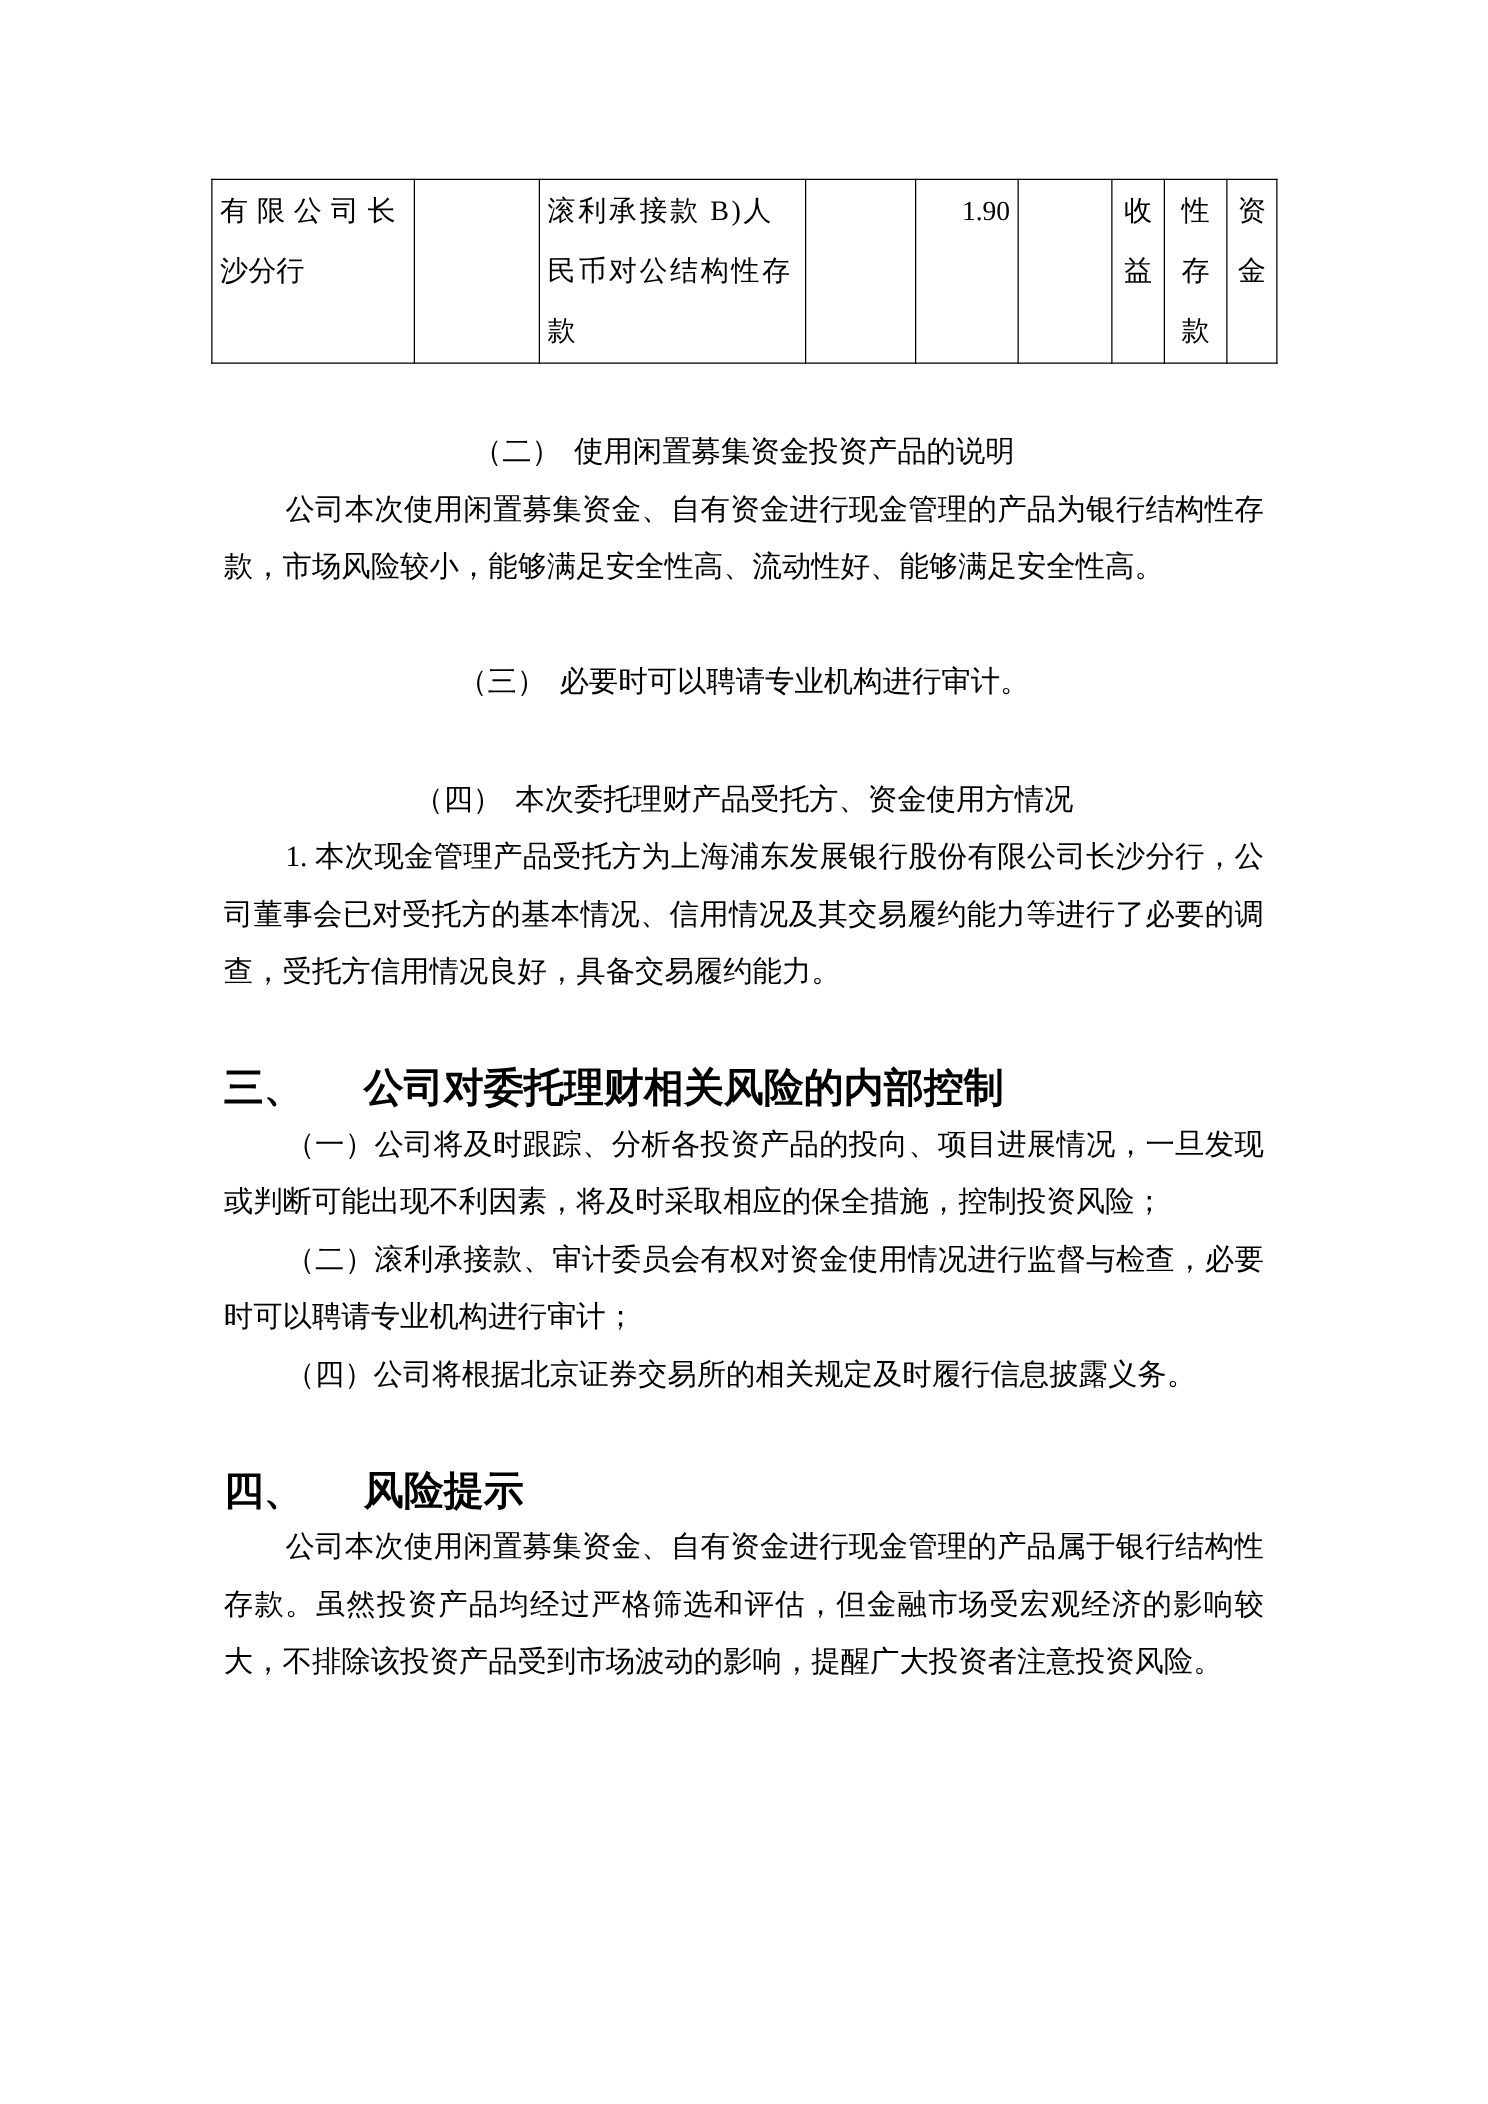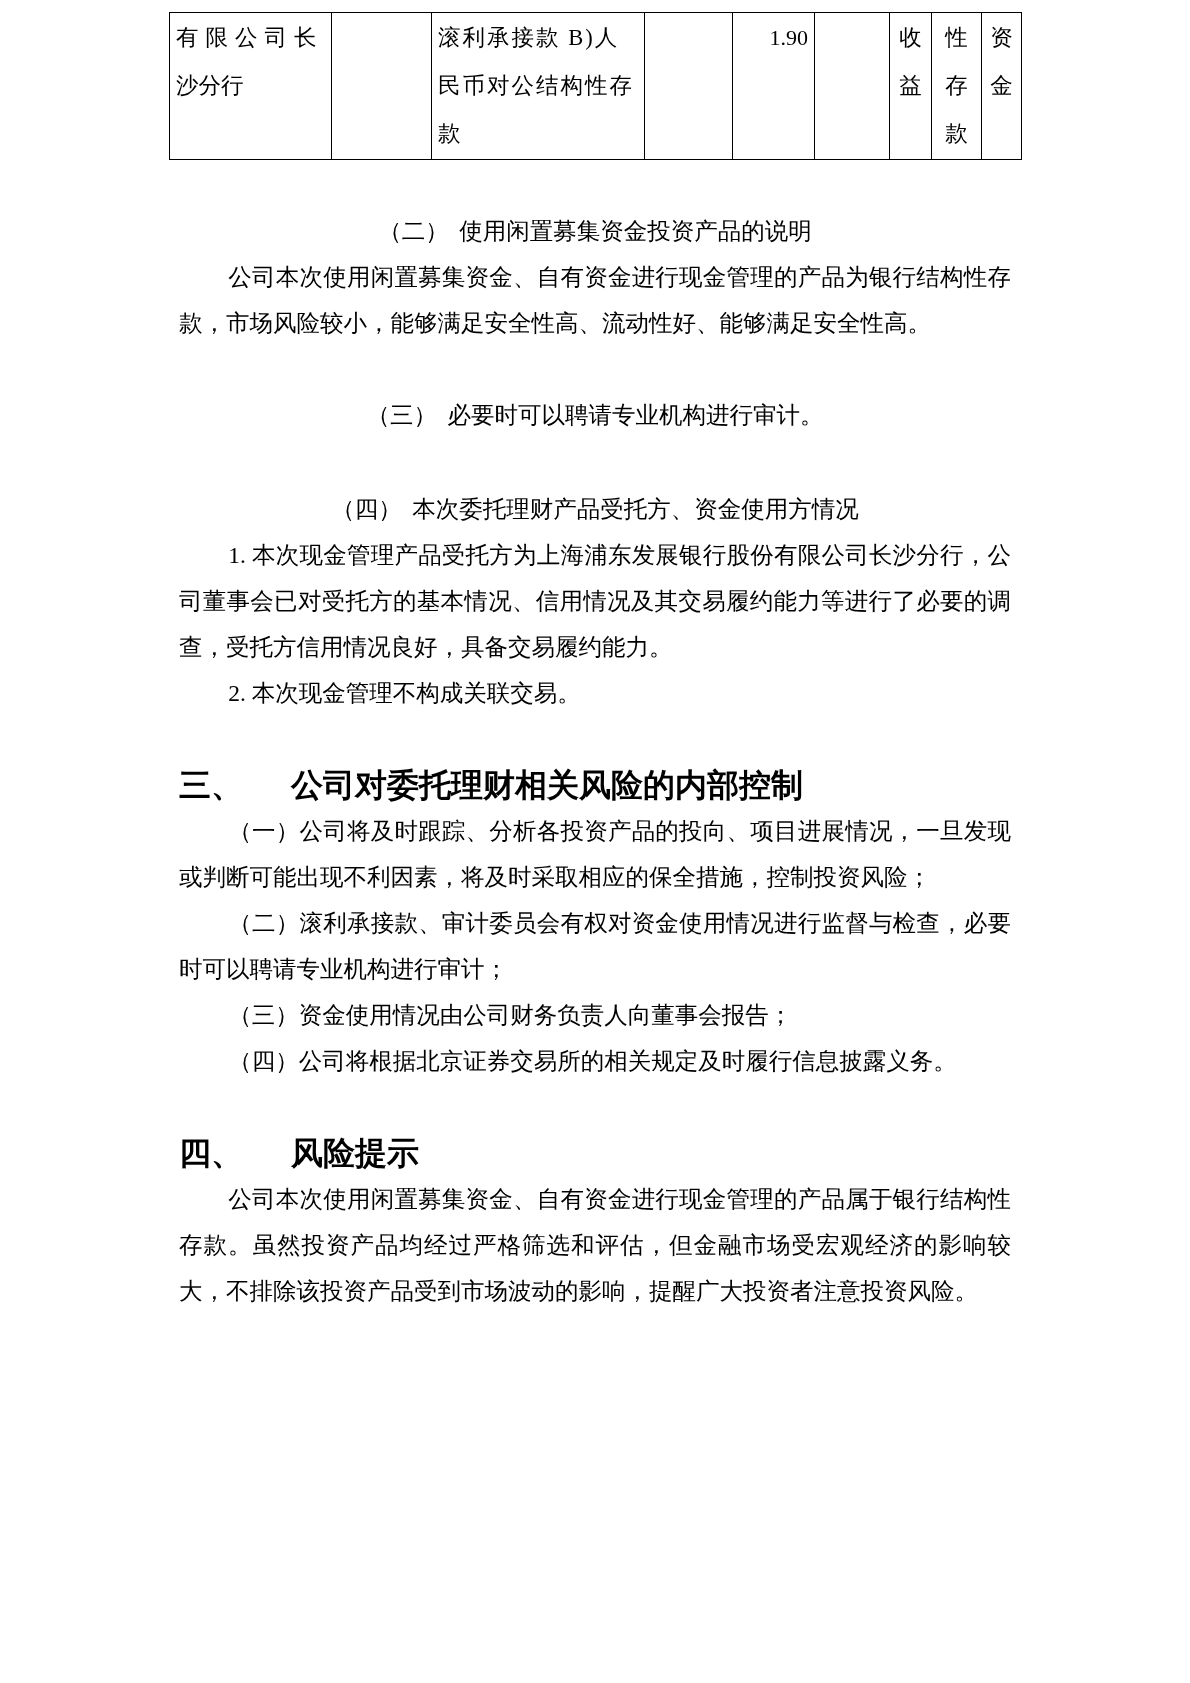--- a/index.html
+++ b/index.html
@@ -3,21 +3,21 @@
 <meta charset="utf-8">
 <style>
   html,body{margin:0;padding:0;background:#ffffff;}
   .page{
     position:relative;
     width:1190px;height:1683px;
     background:#ffffff;color:#000;
     font-family:"Liberation Serif","DejaVu Serif",serif;
     overflow:hidden;
   }
-  .content{width:852px;margin:12px auto;}
+  .content{width:852px;margin:0 auto;padding-top:143px;}
 
   
   table.doc-table{
     border-collapse:collapse;table-layout:fixed;
     width:852px;font-size:22.5px;color:#000;
   }
   table.doc-table td{
     border:1.5px solid #000;
     vertical-align:top;
     padding:1px 6px;
@@ -102,30 +102,28 @@
       <div class="h-sub">
         <span class="h-label">（三）</span><span>必要时可以聘请专业机构进行审计。</span>
       </div>
 
       <div class="sp48"></div>
 
       <div class="h-sub">
         <span class="h-label">（四）</span><span>本次委托理财产品受托方、资金使用方情况</span>
       </div>
       <p class="para">1. 本次现金管理产品受托方为上海浦东发展银行股份有限公司长沙分行，公司董事会已对受托方的基本情况、信用情况及其交易履约能力等进行了必要的调查，受托方信用情况良好，具备交易履约能力。</p>
-      <p class="para">2. 本次现金管理不构成关联交易。</p>
 
       <div class="sp46"></div>
 
       <div class="h-main">
         <span class="h-label">三、</span><span>公司对委托理财相关风险的内部控制</span>
       </div>
       <p class="para">（一）公司将及时跟踪、分析各投资产品的投向、项目进展情况，一旦发现或判断可能出现不利因素，将及时采取相应的保全措施，控制投资风险；</p>
       <p class="para">（二）滚利承接款、审计委员会有权对资金使用情况进行监督与检查，必要时可以聘请专业机构进行审计；</p>
-      <p class="para">（三）资金使用情况由公司财务负责人向董事会报告；</p>
       <p class="para">（四）公司将根据北京证券交易所的相关规定及时履行信息披露义务。</p>
 
       <div class="sp46"></div>
 
       <div class="h-main">
         <span class="h-label">四、</span><span>风险提示</span>
       </div>
       <p class="para">公司本次使用闲置募集资金、自有资金进行现金管理的产品属于银行结构性存款。虽然投资产品均经过严格筛选和评估，但金融市场受宏观经济的影响较大，不排除该投资产品受到市场波动的影响，提醒广大投资者注意投资风险。</p>
 
     </div>

